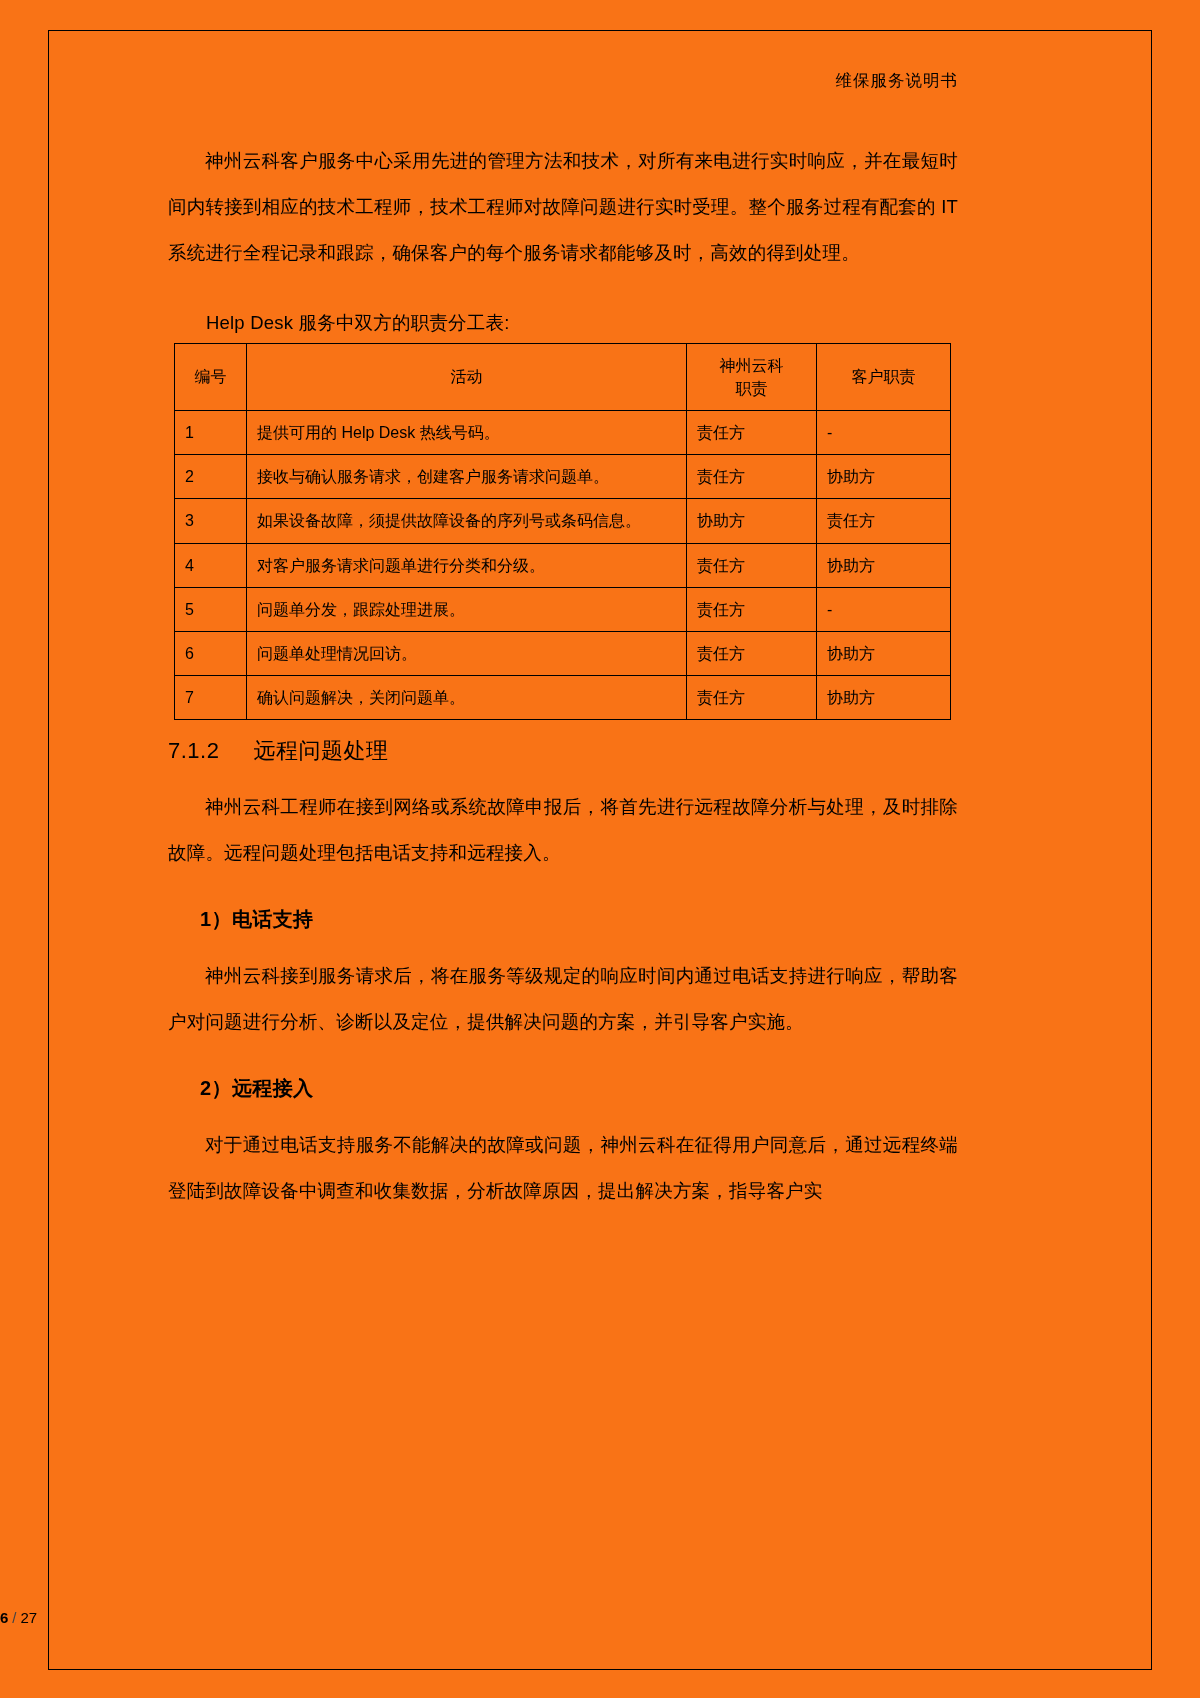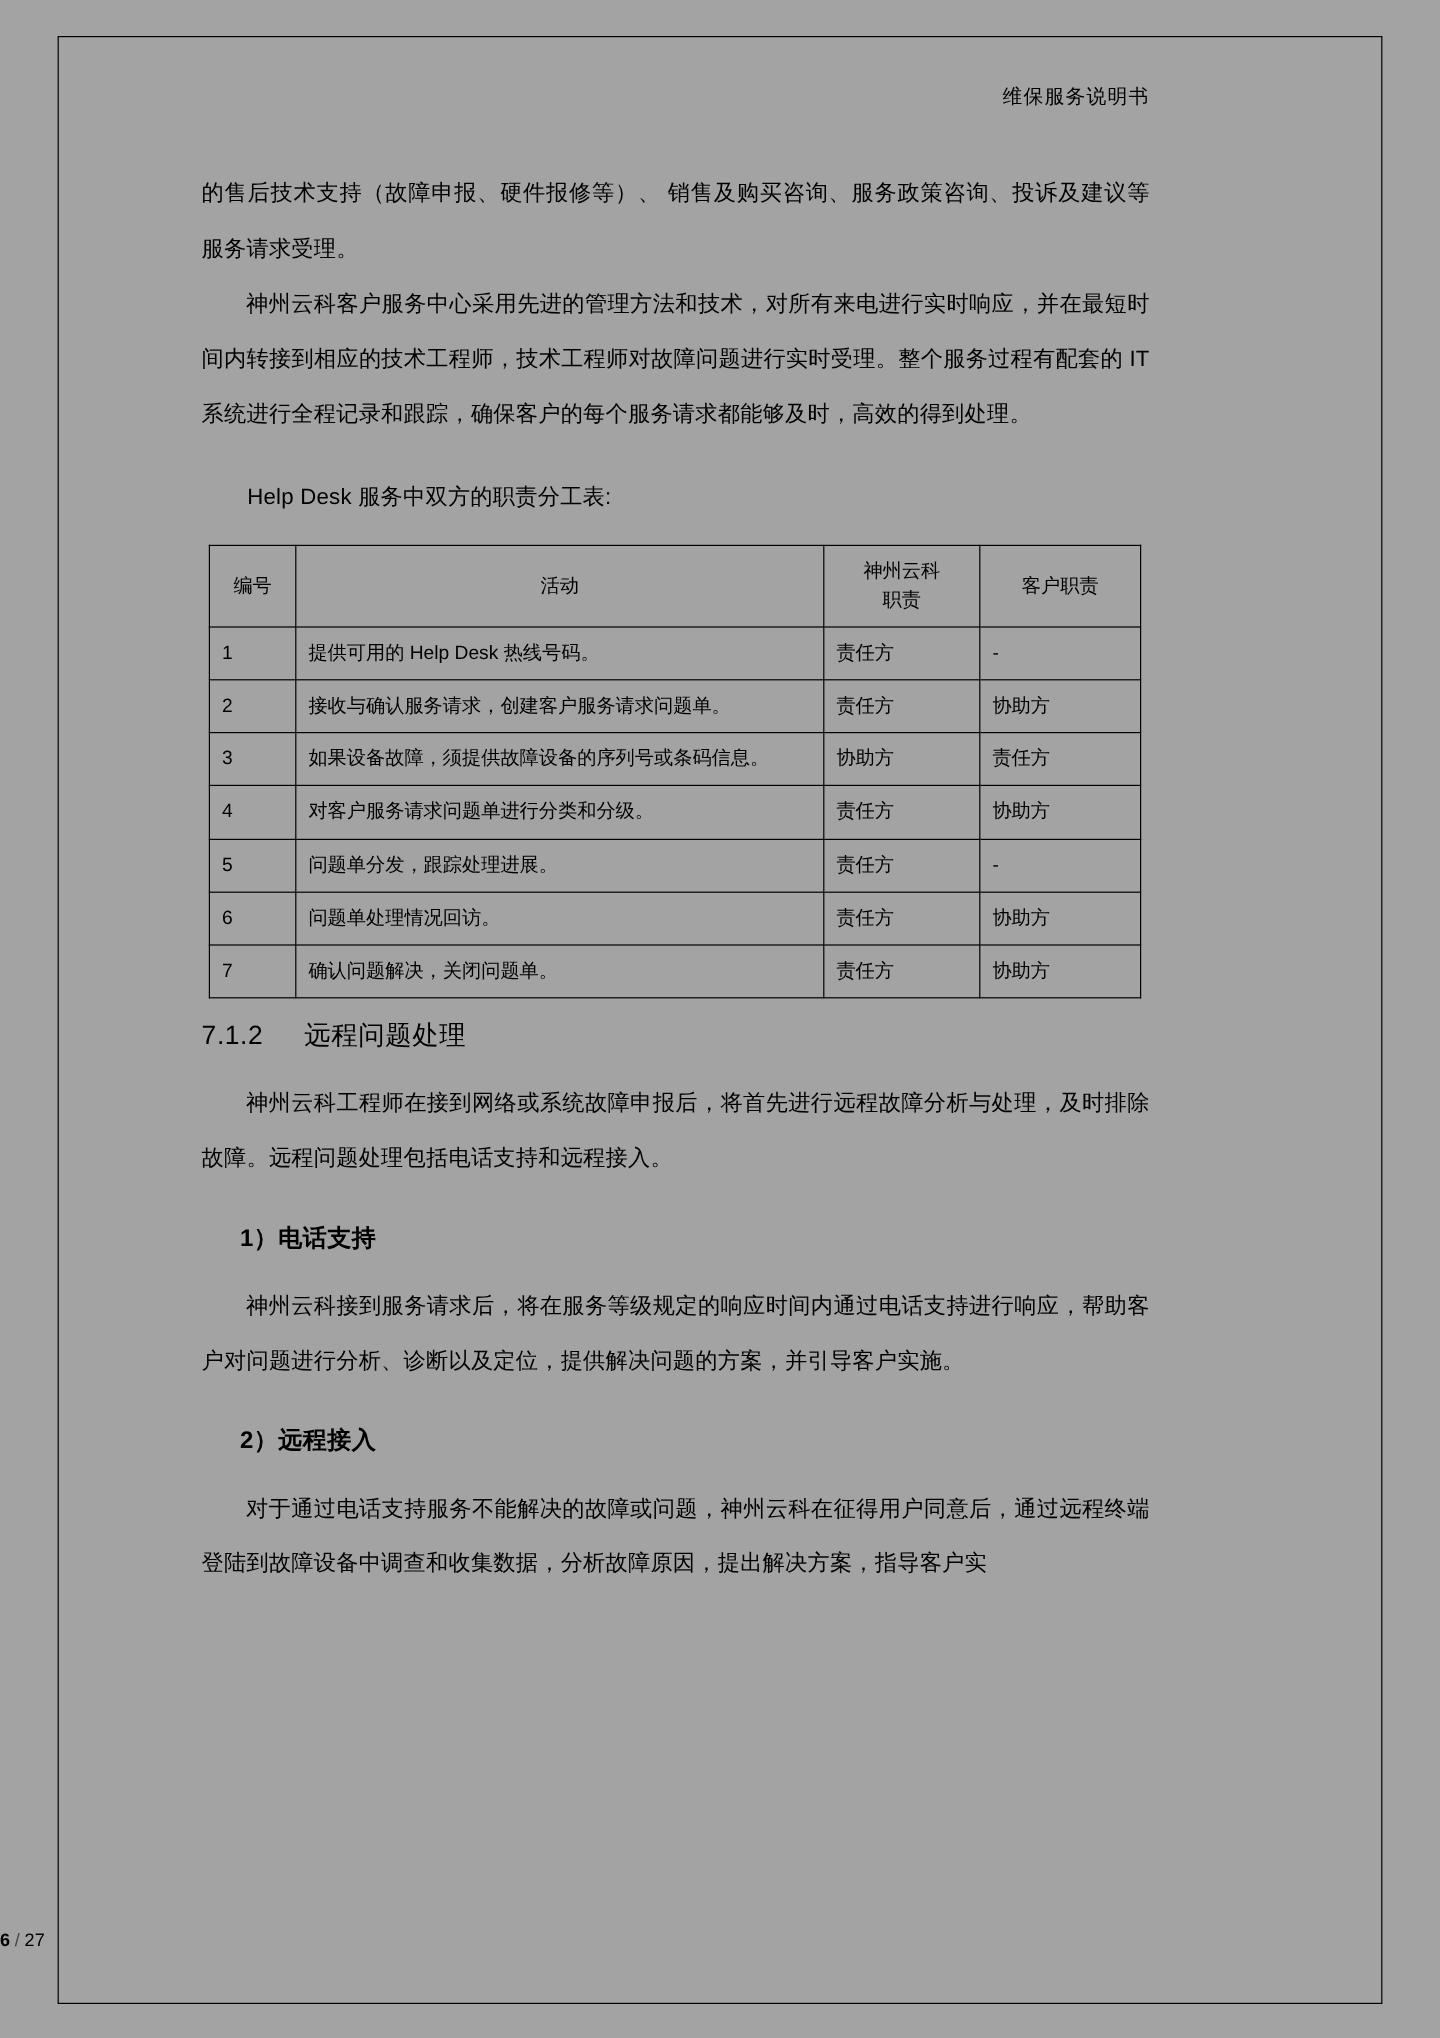--- a/index.html
+++ b/index.html
@@ -11,21 +11,21 @@
     width: 1200px;
     height: 1698px;
     font-family: "Liberation Sans", sans-serif;
     color: #1a1a1a;
   }
   .page {
     position: relative;
     width: 1200px;
     height: 1698px;
     box-sizing: border-box;
-    background: #a3a3a3;
+    background: #f97316;
   }
   .page-border {
     position: absolute;
     left: 48px;
     top: 30px;
     width: 1104px;
     height: 1640px;
     border: 1.5px solid #000;
     box-sizing: border-box;
   }
@@ -50,21 +50,21 @@
     color: #000;
     letter-spacing: 0.2px;
   }
   p.indent {
     text-indent: 2em;
   }
   .gap-lg { height: 34px; }
 
   .table-caption {
     font-size: 18.5px;
-    margin: 0 0 28px 38px;
+    margin: 0 0 8px 38px;
     color: #000;
     letter-spacing: 0.2px;
   }
 
   table.duty {
     border-collapse: collapse;
     width: 776px;
     margin-left: 6px;
     table-layout: fixed;
   }
@@ -123,21 +123,20 @@
 </head>
 <body>
 
 <div class="page">
   <div class="page-border"></div>
 
   <div class="content">
 
     <div class="header-right">维保服务说明书</div>
 
-    <p class="body-text">的售后技术支持（故障申报、硬件报修等）、 销售及购买咨询、服务政策咨询、投诉及建议等服务请求受理。</p>
 
     <p class="body-text indent">神州云科客户服务中心采用先进的管理方法和技术，对所有来电进行实时响应，并在最短时间内转接到相应的技术工程师，技术工程师对故障问题进行实时受理。整个服务过程有配套的 IT 系统进行全程记录和跟踪，确保客户的每个服务请求都能够及时，高效的得到处理。</p>
 
     <div class="gap-lg"></div>
 
     <div class="table-caption">Help Desk 服务中双方的职责分工表:</div>
 
     <table class="duty">
       <colgroup>
         <col class="col-no">

